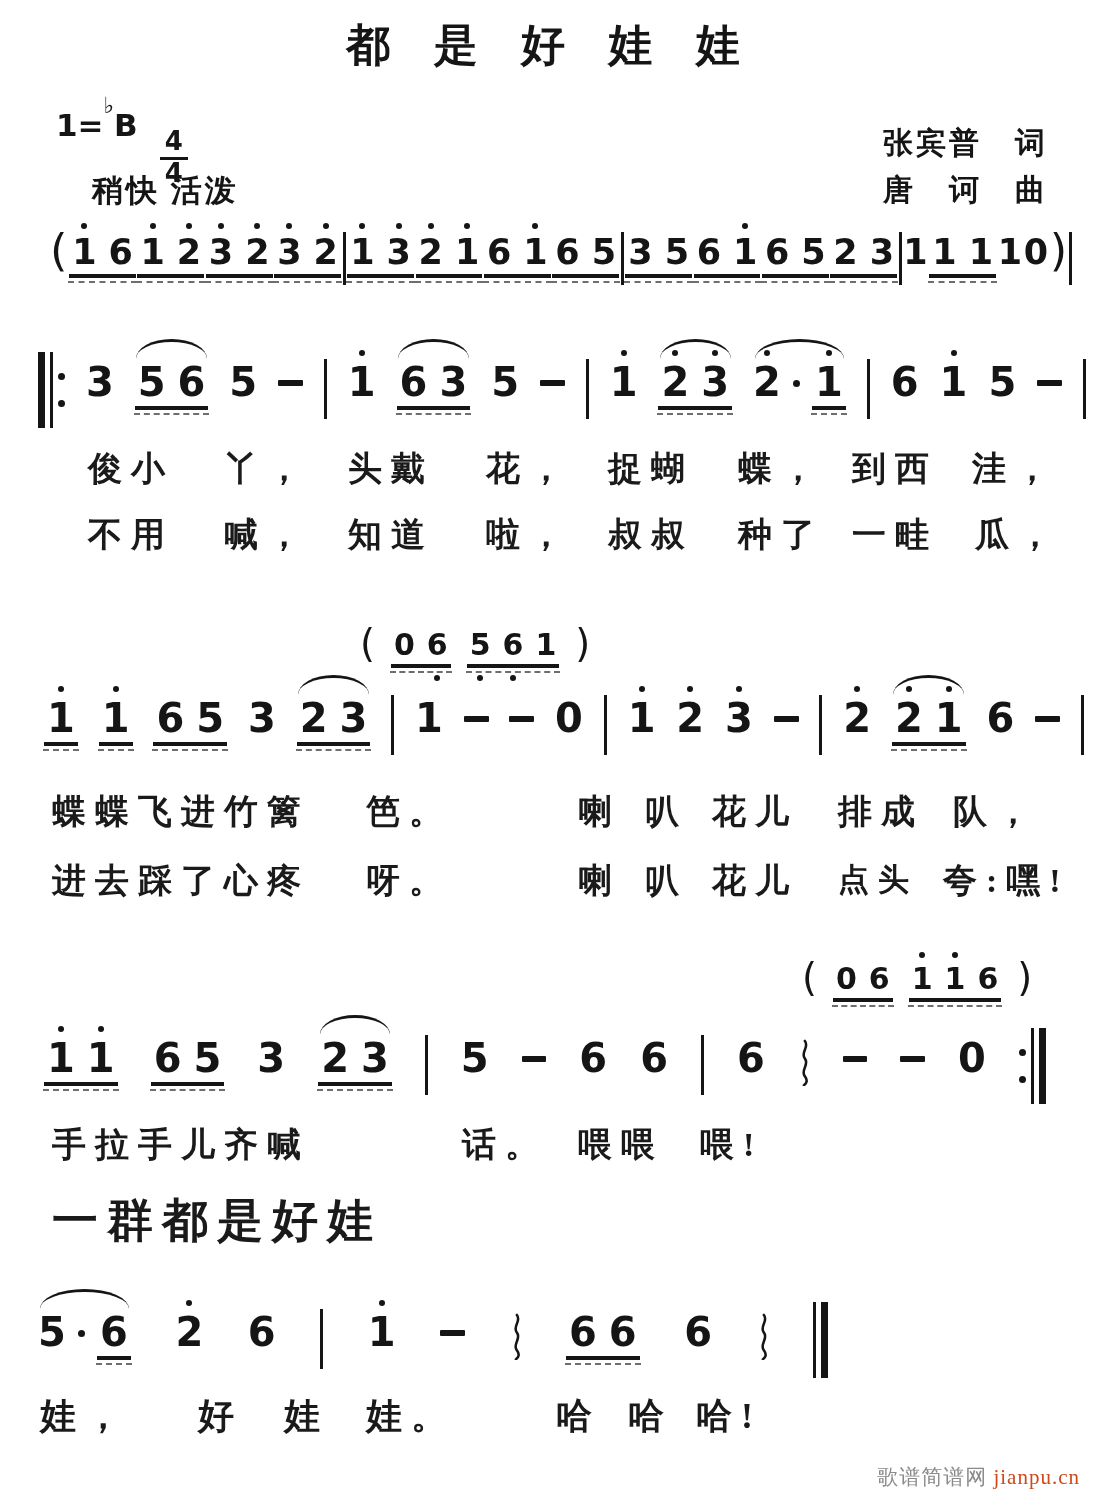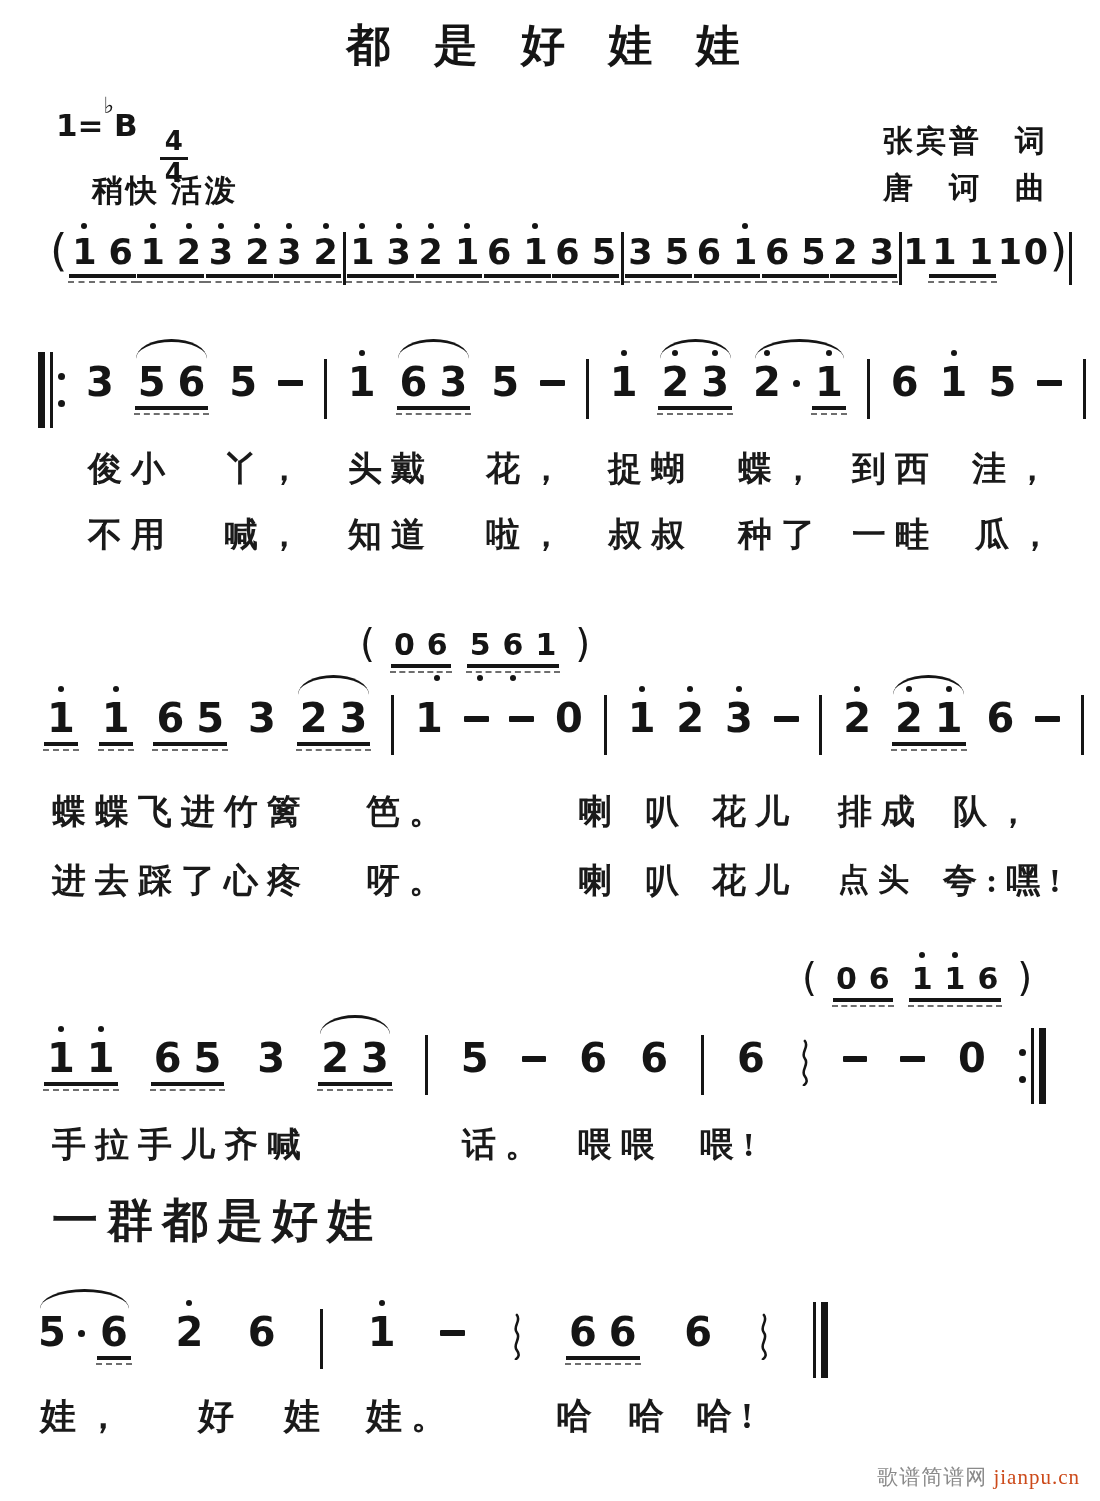--- a/index.html
+++ b/index.html
@@ -10,21 +10,21 @@
          font-size:44px;font-weight:900;letter-spacing:14px;font-family:"DejaVu Sans",sans-serif;}
   .keysig{position:absolute;left:56px;top:104px;font-size:31px;font-weight:700;white-space:nowrap;}
   .keysig .flat{font-size:0.72em;position:relative;top:-0.55em;font-weight:700;}
   .meter{display:inline-flex;flex-direction:column;align-items:center;vertical-align:-14px;
          margin-left:22px;font-size:26px;line-height:1.05;}
   .meter b{font-weight:700;}
   .meter b:first-child{border-bottom:3px solid #151515;padding:0 5px 1px;}
   .subtitle{position:absolute;top:116px;left:50%;transform:translateX(-50%);
             font-size:27px;font-family:"Liberation Serif",serif;font-weight:600;letter-spacing:2px;}
   .credits{position:absolute;right:52px;top:120px;text-align:right;font-size:30px;
-           font-family:Liberation Mono, monospace;font-weight:600;line-height:1.55;letter-spacing:3px;}
+           font-family:Liberation Serif, serif;font-weight:600;line-height:1.55;letter-spacing:3px;}
   .tempo{position:absolute;left:58px;top:170px;font-size:31px;font-weight:700;
          font-family:"Liberation Serif",serif;letter-spacing:3px;margin-left:34px;}
   
   .mline{position:absolute;display:flex;align-items:flex-start;justify-content:space-between;
          font-weight:700;line-height:1;white-space:nowrap;}
   .mline.small{justify-content:flex-start;gap:16px;}
   .grp{position:relative;display:flex;align-items:flex-start;gap:12px;}
   .run{display:flex;align-items:flex-start;gap:12px;}
   .run.u{border-bottom:4px solid #151515;padding:0 3px 4px;position:relative;}
   .run.u::after{content:"";position:absolute;left:-1px;right:-1px;bottom:-9px;

